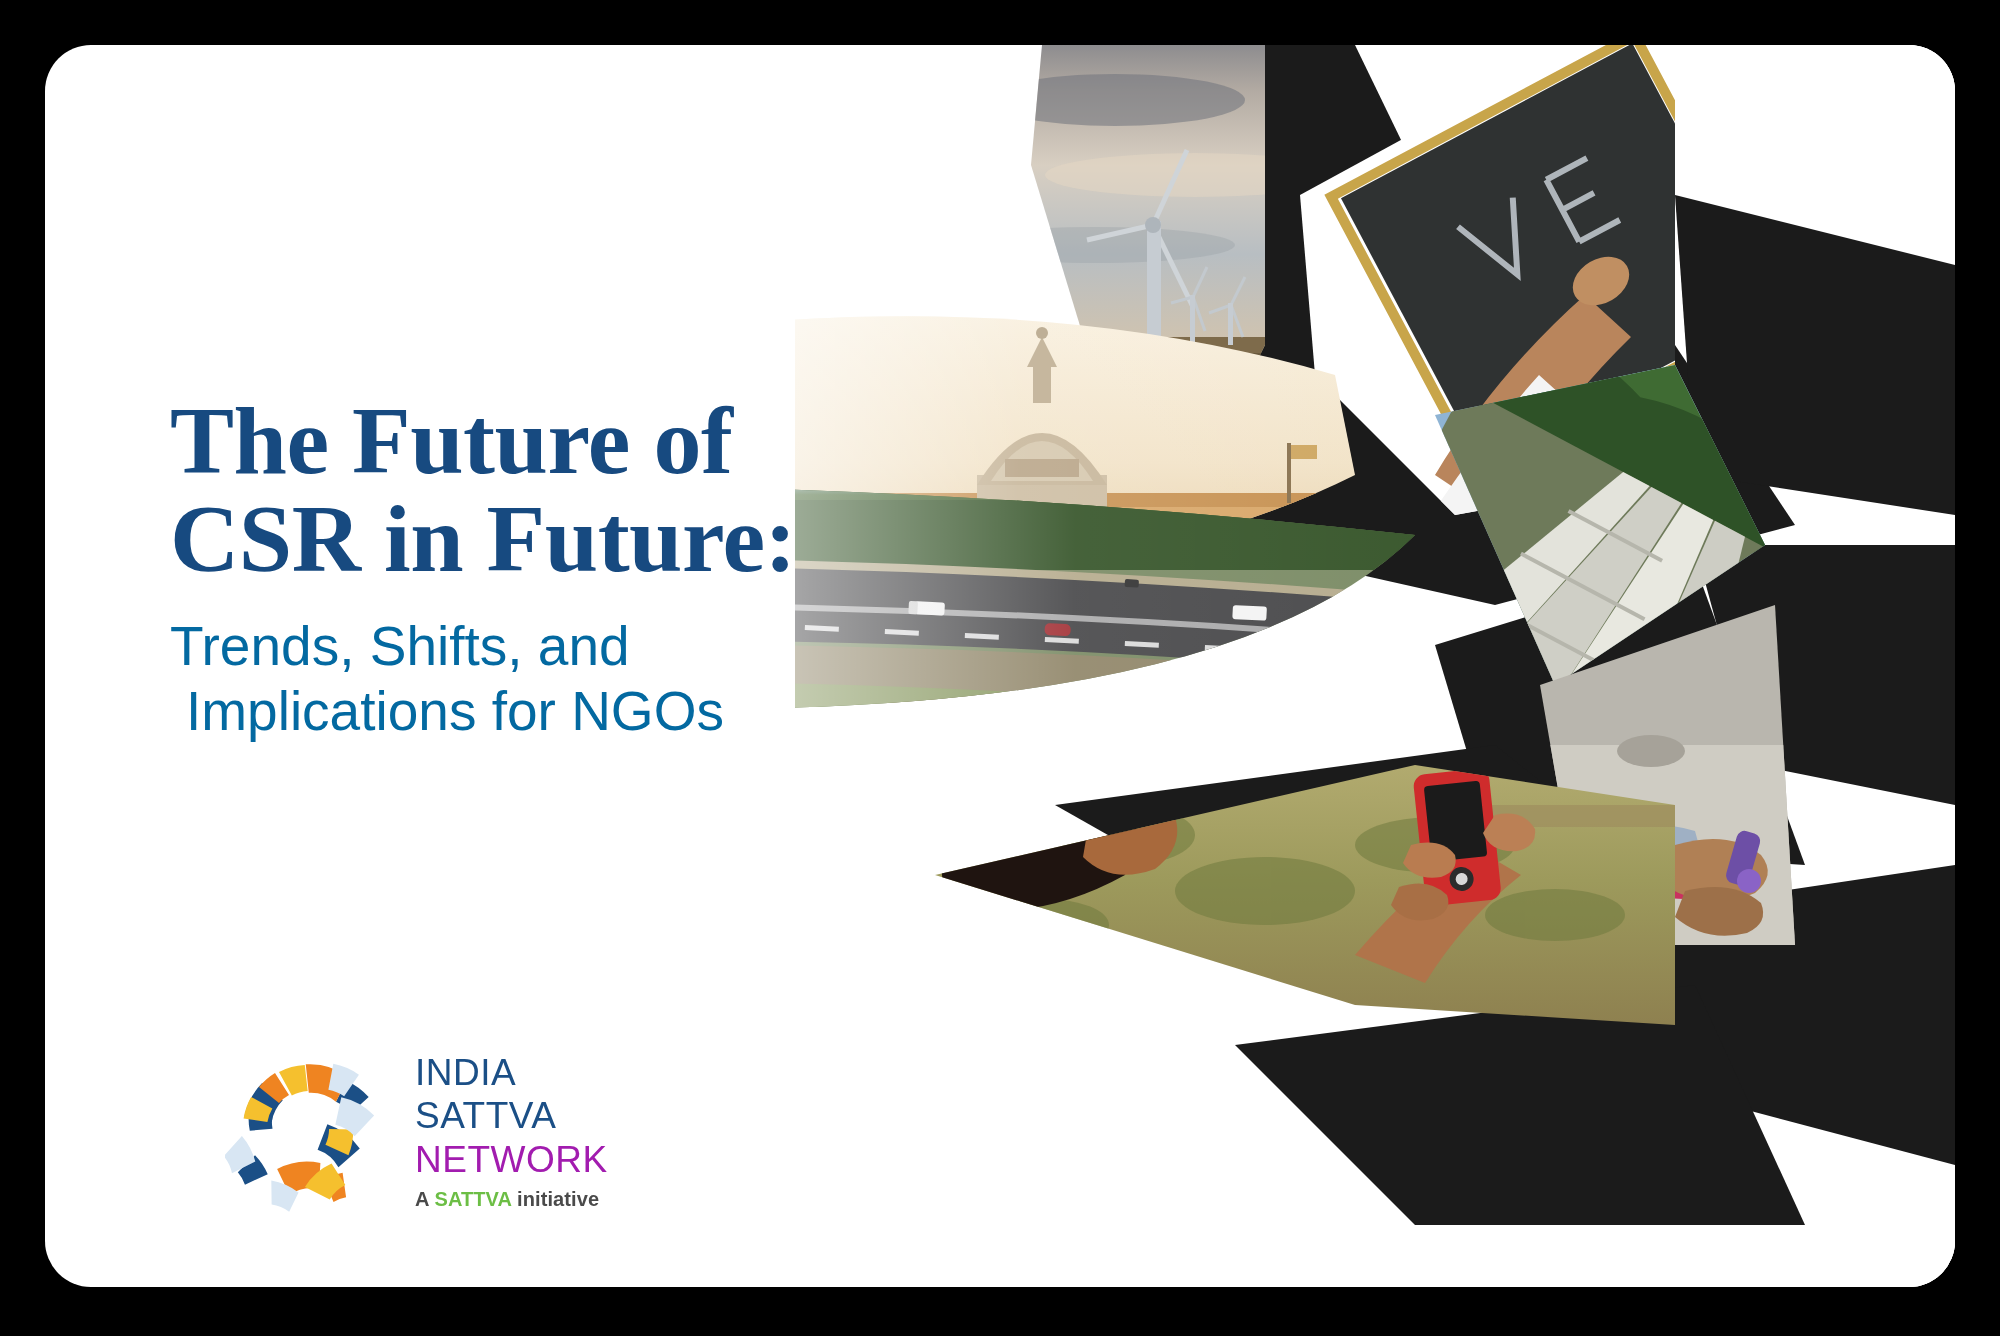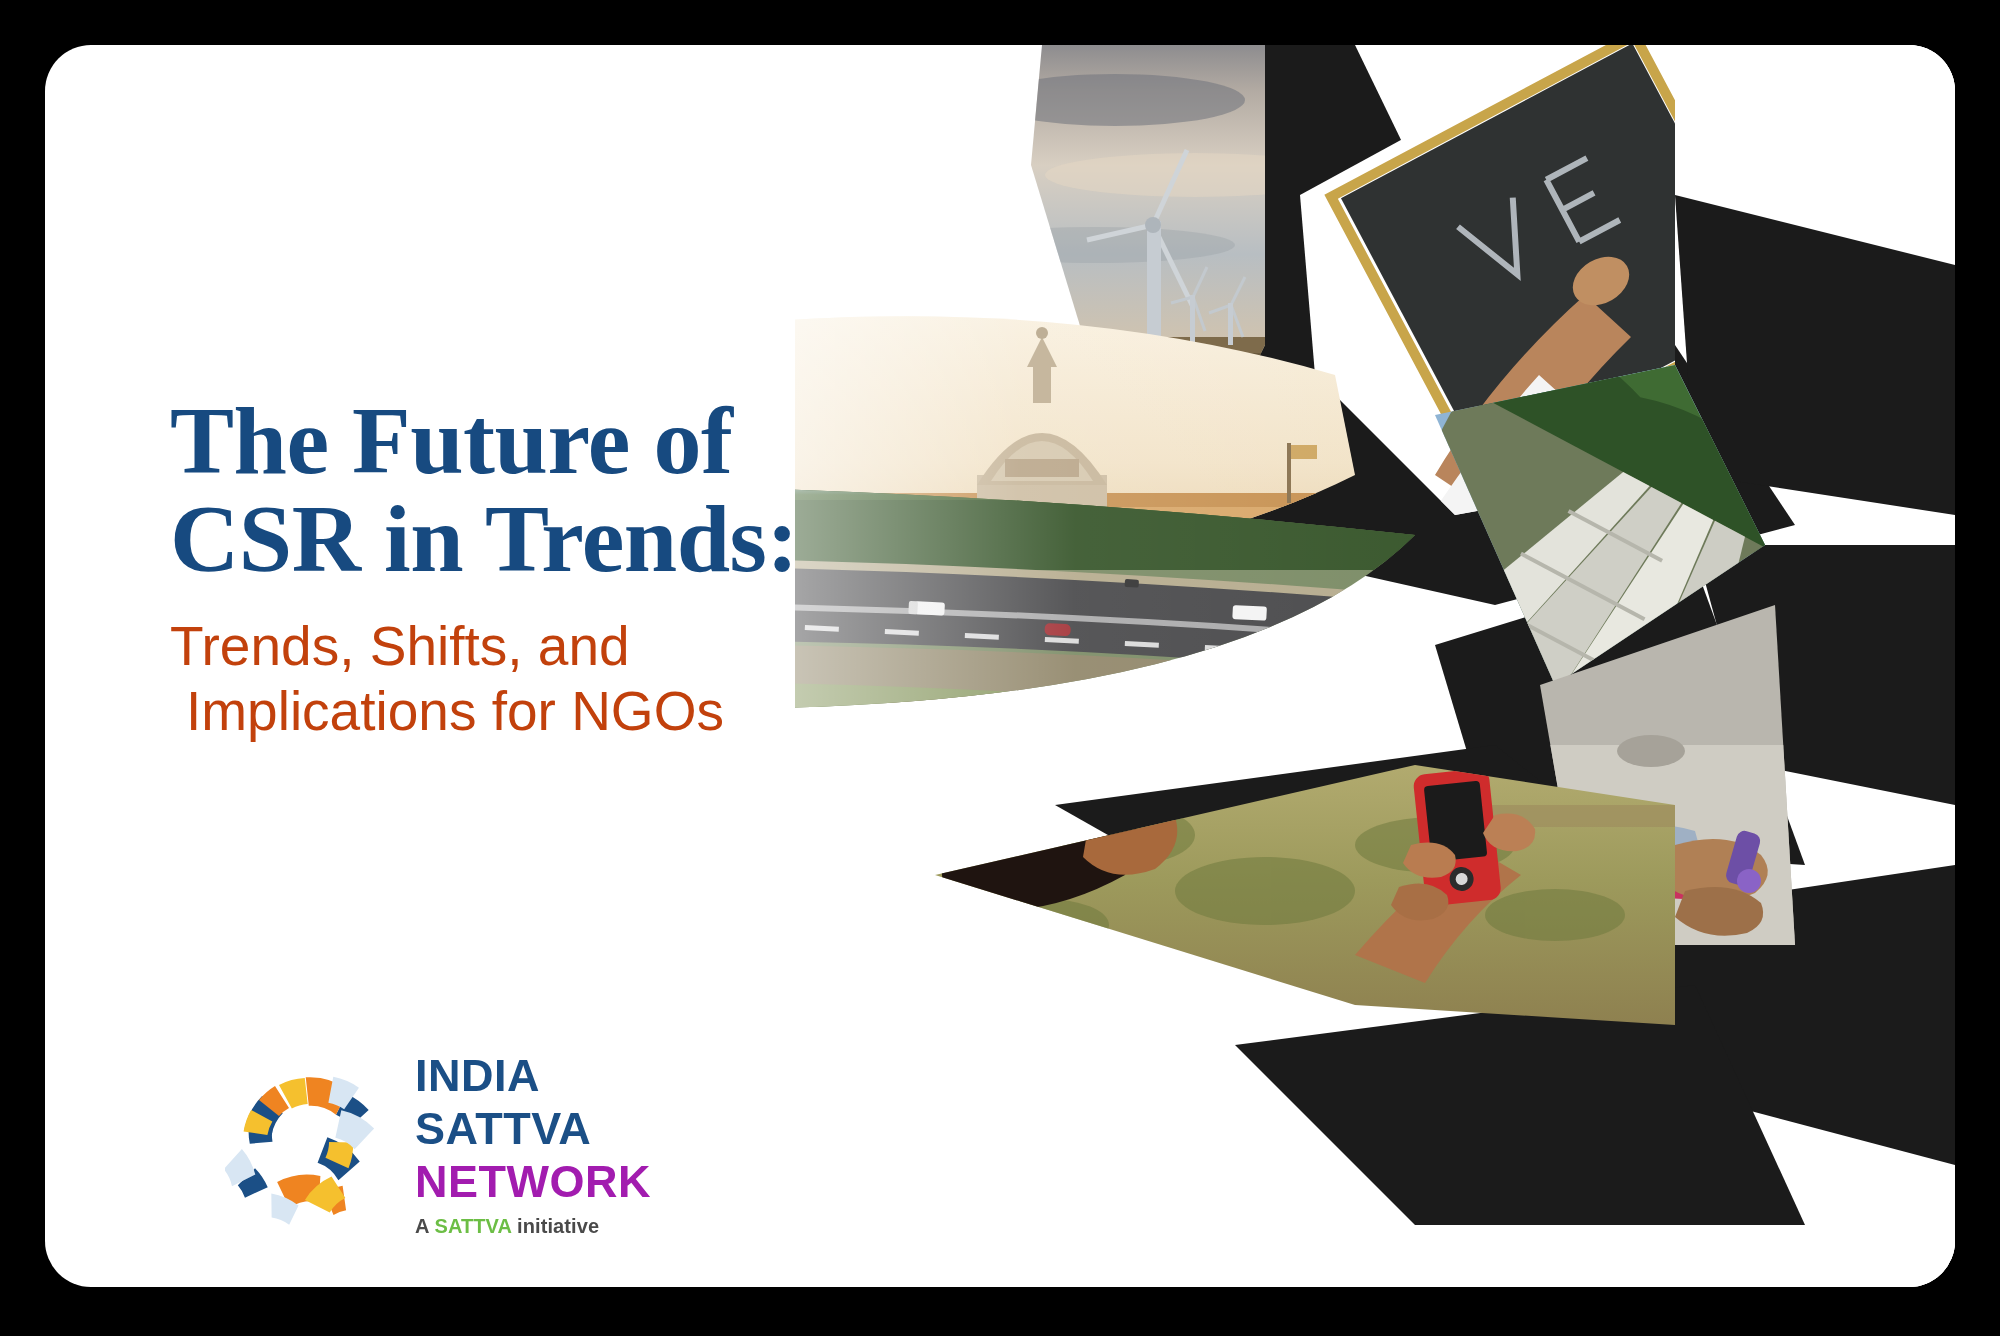--- a/index.html
+++ b/index.html
@@ -24,30 +24,30 @@
   .headline{
     margin-top:22px;
     font-family:"Liberation Serif",serif;
     font-weight:700;font-size:96px;line-height:1.02;
     color:#174a80;letter-spacing:-.5px;
   }
   .headline .l2{display:block;}
   .subhead{
     margin-top:26px;
     font-size:55px;font-weight:300;line-height:1.18;
-    color:#c2410c;
+    color:#0369a1;
   }
   .subhead .s2{display:block;margin-left:16px;}
 
   
   .logo{position:absolute;left:180px;top:1000px;display:flex;align-items:center;gap:22px;}
   .logo-mark{width:168px;height:168px;flex:0 0 168px;}
   .logo-type{padding-top:4px;}
   .logo-line{
-    font-weight:700;font-size:45px;line-height:1.18;letter-spacing:.5px;
+    font-weight:400;font-size:37px;line-height:1.18;letter-spacing:.5px;
   }
   .lt-navy{color:#1b4f86;}
   .lt-orange{color:#a21caf;}
   .logo-tag{margin-top:7px;font-size:20px;font-weight:700;color:#4a4a4a;letter-spacing:.1px;}
   .logo-tag .sattva{color:#6cbe45;}
 
   
   .collage{
     position:absolute;right:0;top:0;width:1160px;height:1242px;
     overflow:hidden;background:#fff;
@@ -324,21 +324,21 @@
           <path d="M604,842 q30,-10 48,8 q6,16 -14,24 q-28,6 -42,-14 Z" fill="#a86f45"></path>
           <path d="M700,770 q28,-6 40,14 q2,18 -18,22 q-26,2 -34,-18 Z" fill="#bb8055"></path>
         </g>
       </svg>
     </div>
 
     <div class="textcol">
 
       <div class="headline">
         <span>The Future of</span>
-        <span class="l2">CSR in Trends:</span>
+        <span class="l2">CSR in Future:</span>
       </div>
 
       <div class="subhead">
         <span>Trends, Shifts, and</span>
         <span class="s2">Implications for NGOs</span>
       </div>
     </div>
 
     <div class="logo">
       <svg class="logo-mark" viewBox="0 0 168 168">

